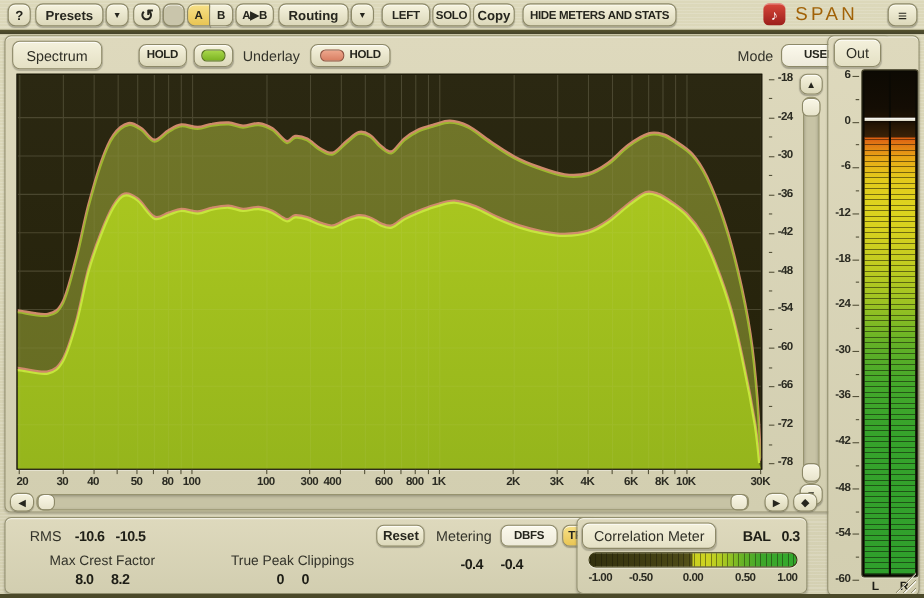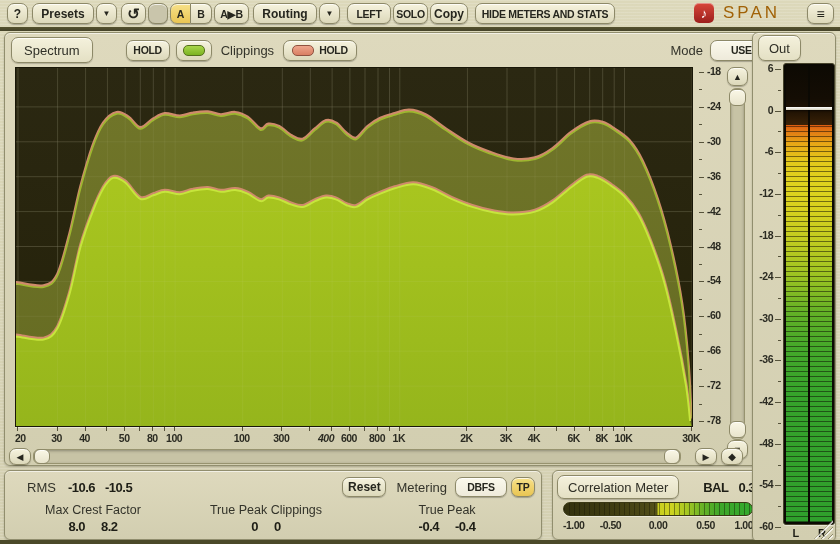--- a/index.html
+++ b/index.html
@@ -84,21 +84,21 @@
 
   
   #stats-panel { left:4px; top:470px; width:538px; height:70px; }
   #stats-row1 { position:absolute; left:6px; right:6px; top:4px; height:24px; display:flex; align-items:center; }
   #stats-grid { position:absolute; left:0; right:0; top:32px; display:grid; grid-template-columns:176px 170px 192px; }
   .sgroup { text-align:center; }
   .sgroup .lbl { font-size:12.5px; }
   .sgroup .vals { margin-top:2px; display:flex; justify-content:center; gap:16px; }
 
   
-  #corr-panel { left:552px; top:470px; width:210px; height:70px; }
+  #corr-panel { left:524px; top:470px; width:210px; height:70px; }
   #corr-row1 { position:absolute; left:4px; right:6px; top:4px; height:24px; display:flex; align-items:center; }
   #corr-bar { position:absolute; left:10px; top:31px; width:190px; height:14px; border-radius:7px;
               border:1px solid #3a3814; box-shadow:0 1px 0 rgba(255,255,255,.5);
               background:
                 repeating-linear-gradient(to right, rgba(25,23,7,.45) 0 1px, rgba(0,0,0,0) 1px 5px),
                 linear-gradient(to right, #33310f 0%, #3f3c12 25%, #4c4917 44%, #575419 49.5%,
                   #c9cf1f 50%, #ced421 57%, #a8c822 65%, #66b226 74%, #3ea72a 83%, #32a92d 100%); }
   #corr-scale { position:absolute; left:10px; top:48px; width:190px; height:14px; }
   .cs { position:absolute; font-weight:bold; font-size:10.5px; letter-spacing:-0.5px; color:#2b2b22; }
 
@@ -161,21 +161,21 @@
   </div>
   <div id="toolbar-sep"></div>
 
   <div class="panel" id="spectrum-panel">
     <div id="spec-header">
       <span class="tab" style="height:26px">Spectrum</span>
       <button class="btn cap" style="width:44px;margin-left:33px">HOLD</button>
       <button class="btn" style="width:36px;margin-left:6px">
           <span class="swatch green"></span>
         </button>
-      <span class="lbl" style="margin-left:9px">Clippings</span>
+      <span class="lbl" style="margin-left:9px">Underlay</span>
       <button class="btn" style="margin-left:9px;padding:0 8px;gap:5px">
         <span class="swatch salmon"></span>
         <span class="cap">HOLD</span>
       </button>
       <span style="flex:1"></span>
       <span class="lbl">Mode</span>
       <button class="btn cap white" style="width:70px;margin-left:7px;border-radius:7px 0 0 7px">USER</button>
       <button class="btn" style="width:24px;border-left:none;border-radius:0 7px 7px 0;font-size:14px">⚙</button>
     </div>
 
@@ -280,21 +280,21 @@
         <div class="ft" style="left: 608.5px;"></div>
         <div class="ft" style="left: 676.1px;"></div>
         <div class="fl noshift" style="left: 0px;">20</div>
         <div class="fl" style="left: 41.6px;">30</div>
         <div class="fl" style="left: 69.6px;">40</div>
         <div class="fl" style="left: 109.2px;">50</div>
         <div class="fl" style="left: 137.3px;">80</div>
         <div class="fl" style="left: 159.1px;">100</div>
         <div class="fl" style="left: 226.7px;">100</div>
         <div class="fl" style="left: 266.3px;">300</div>
-        <div class="fl" style="left: 311px; font-style: italic;">400</div>
+        <div class="fl" style="left: 287px;">400</div>
         <div class="fl" style="left: 333.9px;">600</div>
         <div class="fl" style="left: 362px;">800</div>
         <div class="fl" style="left: 383.8px;">1K</div>
         <div class="fl" style="left: 451.4px; text-align: center;">2K</div>
         <div class="fl" style="left: 491px;">3K</div>
         <div class="fl" style="left: 519px;">4K</div>
         <div class="fl" style="left: 558.6px;">6K</div>
         <div class="fl" style="left: 586.7px;">8K</div>
         <div class="fl" style="left: 608.5px;">10K</div>
         <div class="fl" style="left: 676.1px;">30K</div>
@@ -330,21 +330,20 @@
           </div>
       </div>
       <div class="sgroup">
         <div class="lbl">True Peak Clippings</div>
         <div class="vals">
             <span class="val">0</span>
             <span class="val">0</span>
           </div>
       </div>
       <div class="sgroup">
-        <div class="lbl">True Peak</div>
         <div class="vals">
             <span class="val">-0.4</span>
             <span class="val">-0.4</span>
           </div>
       </div>
     </div>
   </div>
 
   <div class="panel" id="corr-panel">
     <div id="corr-row1">

